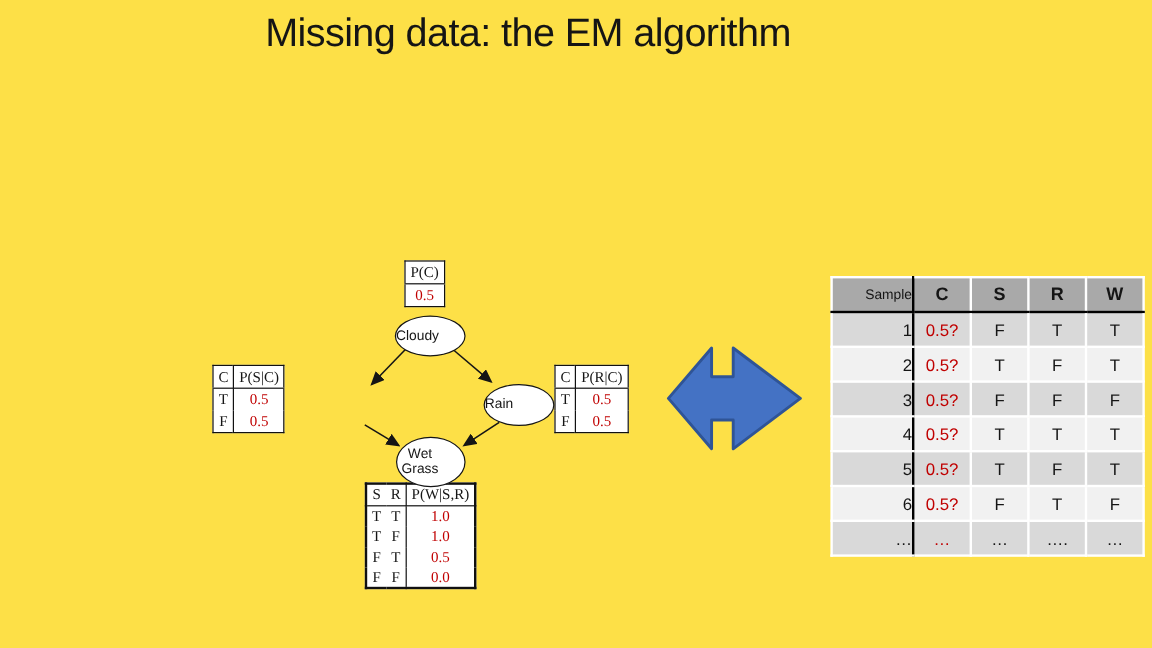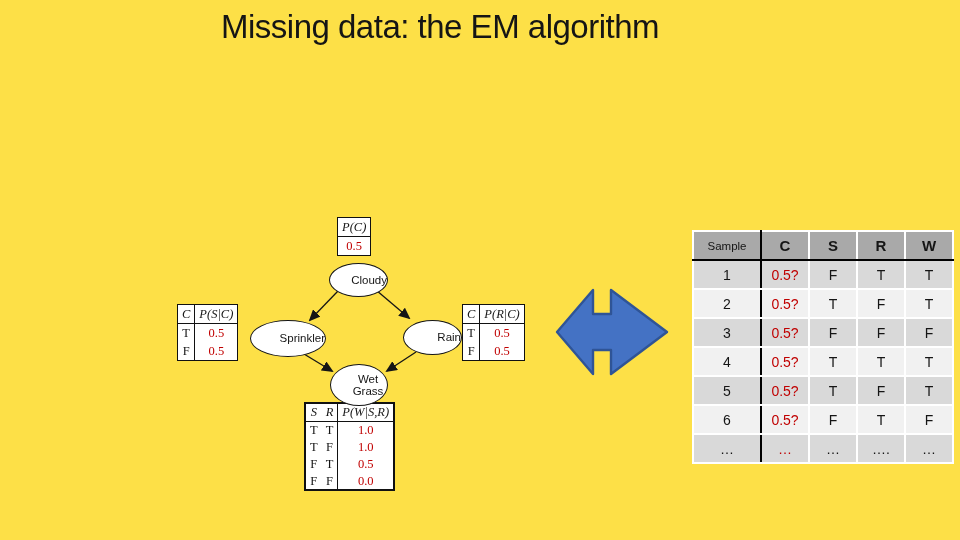--- a/index.html
+++ b/index.html
@@ -6,42 +6,42 @@
   .slide{position:relative;width:960px;height:540px;background:#fde047;overflow:hidden;
          font-family:"Liberation Sans",sans-serif;color:#111;}
 
   .title{position:absolute;left:80px;top:8px;width:720px;text-align:center;
          font-size:33px;letter-spacing:-0.5px;color:#151515;}
   .bullet-line{position:absolute;left:8px;top:72px;width:820px;font-size:19.5px;color:#151515;}
   .bullet-marker{margin-right:7px;}
 
   
   .node{position:absolute;border:1.4px solid #151515;border-radius:50%;background:#fff;
-        display:flex;align-items:center;justify-content:flex-end;text-align:center;
+        display:flex;align-items:center;justify-content:flex-start;text-align:center;
         font-size:11.5px;line-height:1.05;color:#151515;}
 
   
   .cpt{position:absolute;border-collapse:collapse;font-family:"Liberation Serif",serif;
        font-size:12.5px;color:#151515;background:#fff;border:1.6px solid #111;}
   .cpt th,.cpt td{padding:0 4px;text-align:center;font-weight:normal;line-height:1.45;}
-  .cpt thead th{border-bottom:1.4px solid #111;font-style:italic;}
+  .cpt thead th{border-bottom:1.4px solid #111;}
   .cpt .vline{border-right:1.4px solid #111;}
   .red{color:#C00000;font-weight:bold;}
   .cpt-w{border-width:2.6px;}
   .cpt-w td,.cpt-w th{line-height:1.35;}
 
   
   .training-title{position:absolute;left:692px;top:198px;width:255px;text-align:center;
                   font-size:19px;font-weight:bold;}
   .train{position:absolute;left:692px;top:230px;border-collapse:collapse;
          border:2.5px solid #000;font-size:14px;color:#151515;}
   .train th,.train td{border:2px solid #fff;text-align:center;height:27px;padding:0;}
   .train th{background:#a9a9a9;border-bottom:2.5px solid #000;font-size:15px;font-weight:bold;}
   .train th.sample-h{font-size:11.5px;font-weight:normal;width:66px;}
-  .train th:first-child,.train td:first-child{border-right:2.5px solid #000;}
+  .train th:first-child,.train td:first-child{border-right:2.5px solid #000;text-align:right;}
   .train tbody tr:nth-child(odd) td{background:#d9d9d9;}
   .train tbody tr:nth-child(even) td{background:#f1f1f1;}
   .train td{width:46px;}
   .train td.c-col{color:#C00000;}
 
   .arrow-overlay,.big-arrow{position:absolute;}
 </style>
 </head>
 <body>
 
@@ -141,23 +141,20 @@
           <td>F</td>
           <td class="vline">F</td>
           <td class="red">0.0</td>
         </tr>
     </tbody>
   </table>
 
   <div class="node" style="left:329px;top:263px;width:57px;height:32px">
       <span>Cloudy</span>
     </div>
-  <div class="node" style="left:250px;top:320px;width:74px;height:35px">
-      <span>Sprinkler</span>
-    </div>
   <div class="node" style="left:403px;top:320px;width:57px;height:33px">
       <span>Rain</span>
     </div>
   <div class="node" style="left:330px;top:364px;width:56px;height:40px">
       <span style="width:38px">Wet Grass</span>
     </div>
 
   <svg class="big-arrow" style="left:555px;top:286px" width="114" height="94" viewBox="0 0 114 94">
     <polygon points="2,46 38,4 38,28 56,28 56,4 112,46 56,88 56,64 38,64 38,88" stroke-width="2.4" stroke-linejoin="round" stroke="#2F5496" fill="#4472C4"></polygon>
   </svg>

